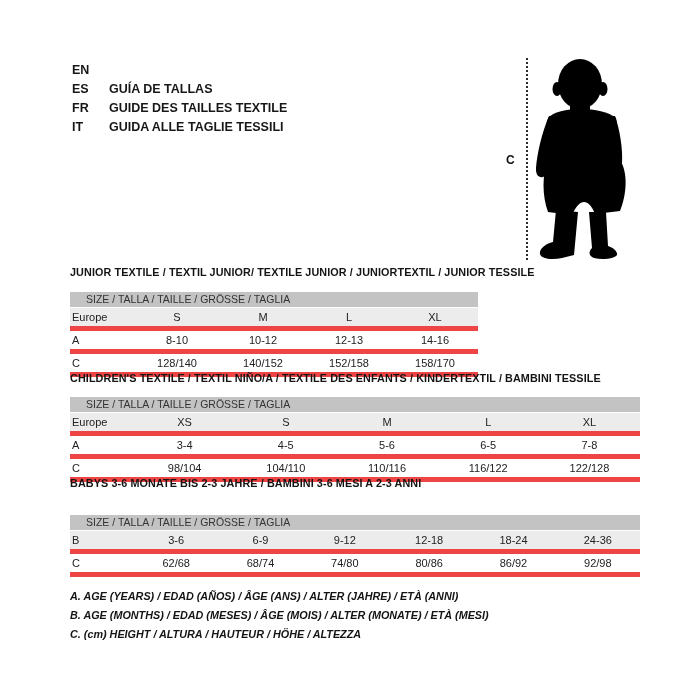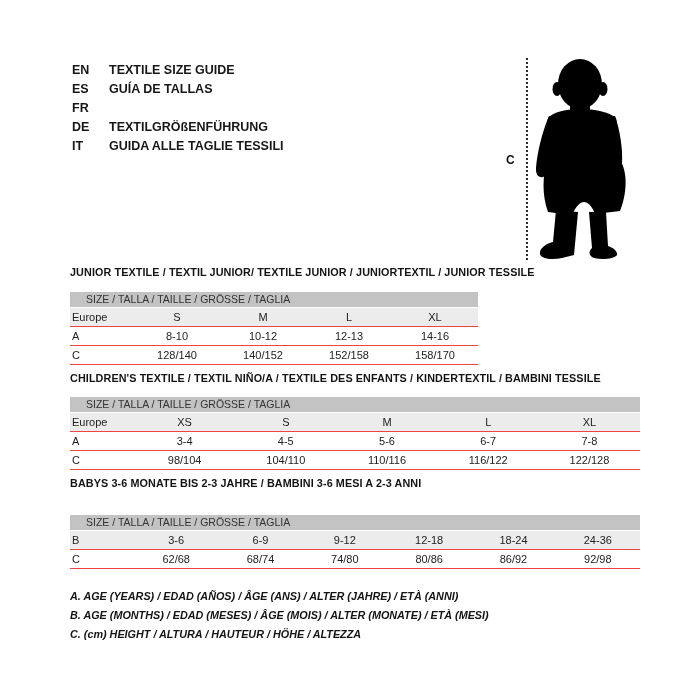--- a/index.html
+++ b/index.html
@@ -18,52 +18,48 @@
   .baby-svg{position:absolute;left:32px;top:2px;}
 
   
   .sec-title{position:absolute;font-weight:bold;font-size:10.8px;line-height:16.5px;color:#141414;letter-spacing:0.1px;text-align:right;}
   .sec-title div{white-space:nowrap;}
 
   
   .size-table{position:absolute;}
   .t-bar{height:15px;line-height:15px;background:#c3c3c3;color:#333333;font-size:10.5px;
          padding-left:16px;margin-bottom:1px;}
-  .t-row{display:flex;height:18px;line-height:18px;font-size:11px;color:#222222;border-bottom:1px solid #ef4444;}
+  .t-row{display:flex;height:18px;line-height:18px;font-size:11px;color:#222222;border-bottom:5px solid #ef4444;}
   .t-row:nth-child(2){background:#ececec;}
   .t-lbl{width:62px;padding-left:2px;}
   .t-cell{flex:1;text-align:center;}
 
   
   .legend{position:absolute;left:70px;top:587px;font-weight:bold;font-size:10.8px;
           line-height:19px;color:#141414;}
   .legend div{white-space:nowrap;font-style:italic;}
 
   .w1{width:408px;} .w2{width:570px;}
 </style>
 </head>
 <body>
 
 <div class="page">
 
   <div class="lang">
     <div class="lang-row">
       <span class="lang-code">EN</span>
-      <span>TEXTILE SIZE GUIDE</span>
     </div>
     <div class="lang-row">
       <span class="lang-code">ES</span>
       <span>GUÍA DE TALLAS</span>
     </div>
     <div class="lang-row">
       <span class="lang-code">FR</span>
-    </div>
-    <div class="lang-row">
-      <span class="lang-code">DE</span>
-      <span>TEXTILGRÖßENFÜHRUNG</span>
+      <span>GUIDE DES TAILLES TEXTILE</span>
     </div>
     <div class="lang-row">
       <span class="lang-code">IT</span>
       <span>GUIDA ALLE TAGLIE TESSILI</span>
     </div>
   </div>
 
   <div class="figure">
     <div class="measure-line"></div>
     <div class="measure-label">C</div>
@@ -120,21 +116,21 @@
       <span class="t-cell">S</span>
       <span class="t-cell">M</span>
       <span class="t-cell">L</span>
       <span class="t-cell">XL</span>
     </div>
     <div class="t-row">
       <span class="t-lbl">A</span>
       <span class="t-cell">3-4</span>
       <span class="t-cell">4-5</span>
       <span class="t-cell">5-6</span>
-      <span class="t-cell">6-7</span>
+      <span class="t-cell">6-5</span>
       <span class="t-cell">7-8</span>
     </div>
     <div class="t-row">
       <span class="t-lbl">C</span>
       <span class="t-cell">98/104</span>
       <span class="t-cell">104/110</span>
       <span class="t-cell">110/116</span>
       <span class="t-cell">116/122</span>
       <span class="t-cell">122/128</span>
     </div>

